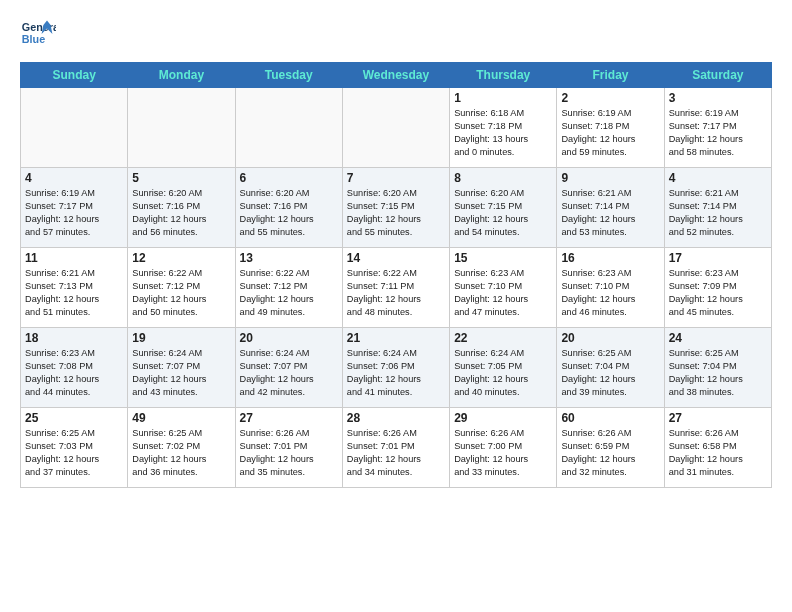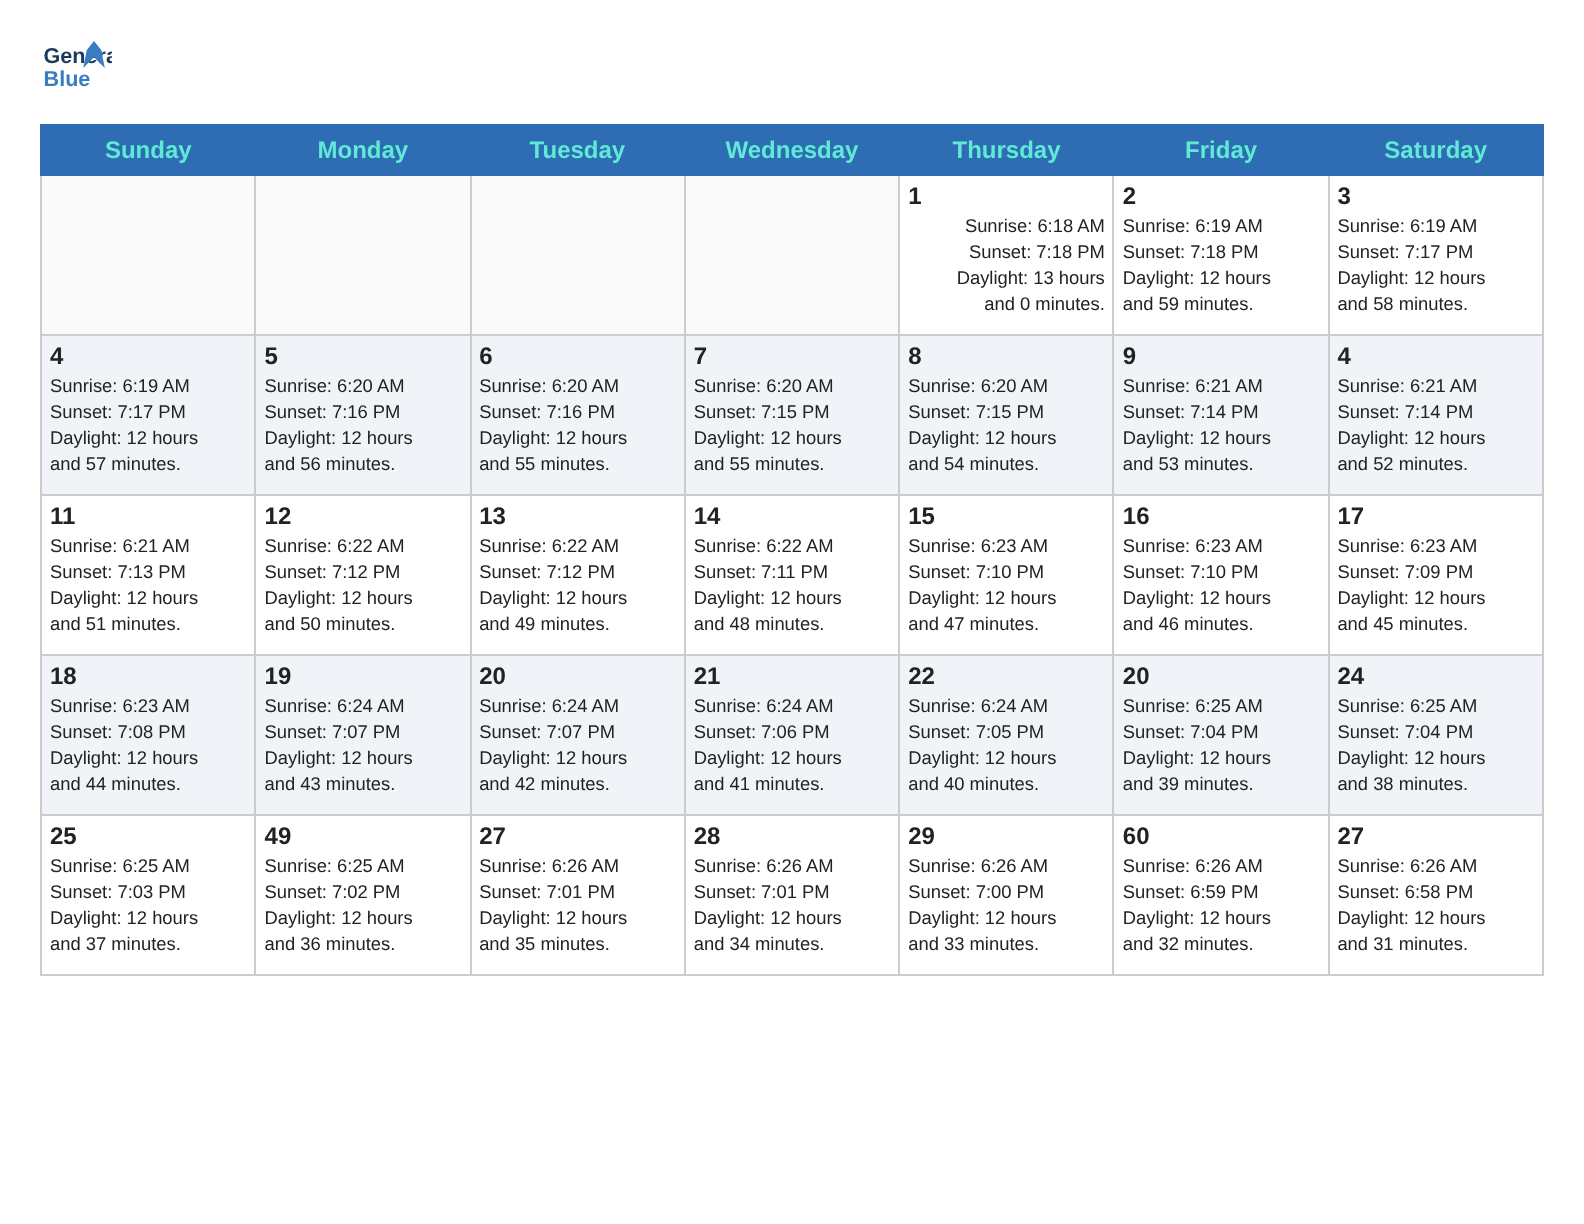--- a/index.html
+++ b/index.html
@@ -115,21 +115,21 @@
         </tr>
     </thead>
     <tbody id="calendar-body">
     <tr>
           <td class="empty"></td>
           <td class="empty"></td>
           <td class="empty"></td>
           <td class="empty"></td>
           <td>
             <span class="day-num">1</span>
-            <div class="day-info" style="white-space: pre-line; text-align: right;">Sunrise: 6:18 AM
+            <div class="day-info" style="white-space: pre-line;">Sunrise: 6:18 AM
 Sunset: 7:18 PM
 Daylight: 13 hours
 and 0 minutes.</div>
           </td>
           <td>
             <span class="day-num">2</span>
             <div class="day-info" style="white-space: pre-line;">Sunrise: 6:19 AM
 Sunset: 7:18 PM
 Daylight: 12 hours
 and 59 minutes.</div>

